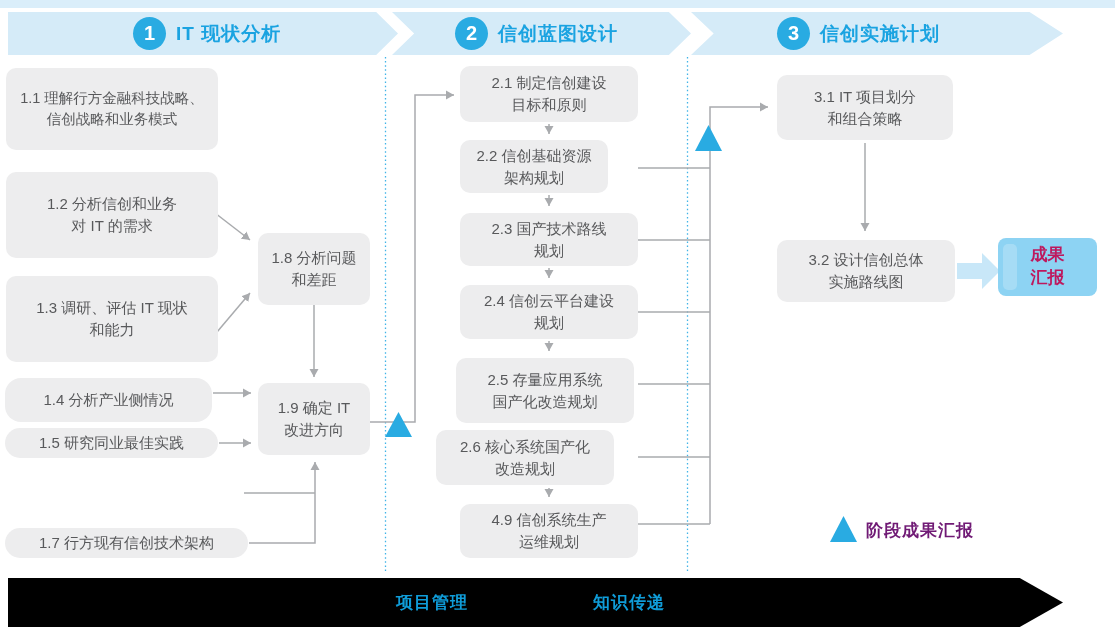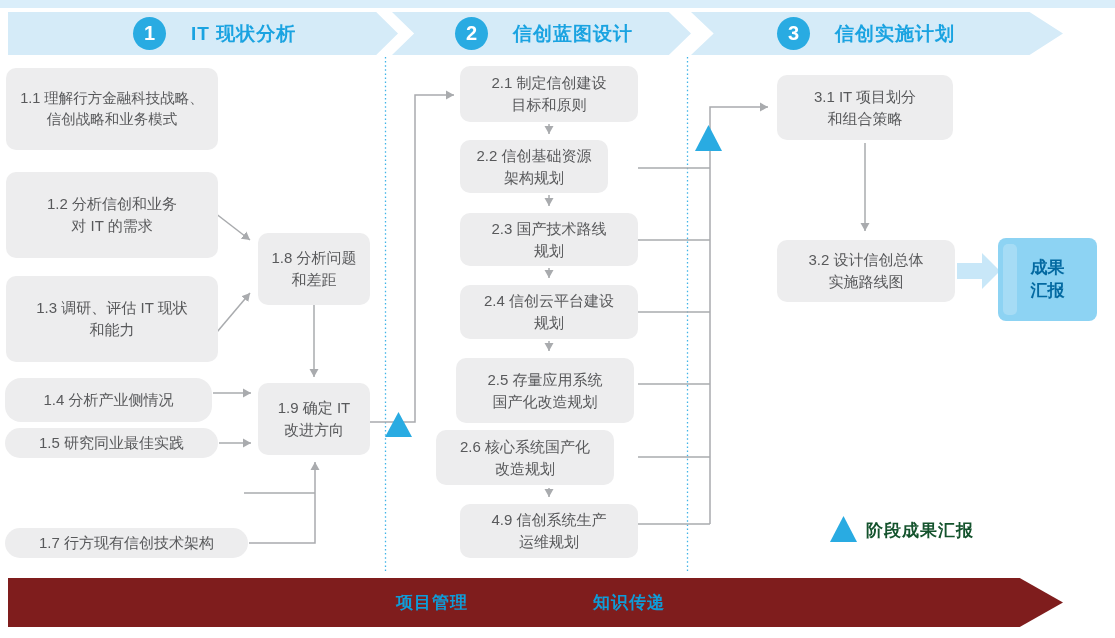--- a/index.html
+++ b/index.html
@@ -11,49 +11,49 @@
 
   
   .seg { position:absolute; top:12px; height:43px; background:#d5ebf8; display:flex; align-items:center; }
   .seg1 { left:8px;  width:390px; clip-path:polygon(0 0,94.4% 0,100% 50%,94.4% 100%,0 100%); padding-left:125px; box-sizing:border-box; }
   .seg2 { left:392px; width:299px; clip-path:polygon(0 0,92.6% 0,100% 50%,92.6% 100%,0 100%,7.4% 50%); padding-left:63px; box-sizing:border-box; }
   .seg3 { left:691px; width:372px; clip-path:polygon(0 0,91% 0,100% 50%,91% 100%,0 100%,6.1% 50%); padding-left:86px; box-sizing:border-box; }
   .numcircle {
     width:33px; height:33px; border-radius:50%; background:#29abe2; color:#fff;
     font-size:20px; font-weight:bold; display:flex; align-items:center; justify-content:center; flex:0 0 auto;
   }
-  .segtitle { margin-left:25px; font-size:19px; font-weight:bold; color:#1aa3e1; letter-spacing:1px; white-space:nowrap; }
+  .segtitle { margin-left:10px; font-size:19px; font-weight:bold; color:#1aa3e1; letter-spacing:1px; white-space:nowrap; }
 
   
   .bottomseg {
-    position:absolute; left:8px; top:578px; width:1055px; height:49px; background:#7f1d1d;
+    position:absolute; left:8px; top:578px; width:1055px; height:49px; background:#000000;
     clip-path:polygon(0 0,95.9% 0,100% 50%,95.9% 100%,0 100%);
   }
   .bottomlabel { position:absolute; top:0; line-height:49px; font-size:17px; font-weight:bold; color:#0f9cd8; letter-spacing:1px; white-space:nowrap; }
 
   
   .node {
     position:absolute; background:#ededee; color:#58595b; border-radius:10px;
     font-size:15px; line-height:1.45; display:flex; align-items:center; justify-content:center;
     text-align:center; white-space:pre-line; box-sizing:border-box; padding:2px 4px; z-index:2;
   }
   .pill { border-radius:16px; font-size:15px; }
 
   .svglayer { position:absolute; left:0; top:0; z-index:1; }
 
   .resultbox {
-    position:absolute; left:998px; top:238px; width:99px; height:83px; background:#8dd3f3;
-    border-radius:8px; color:#0369a1; font-size:17px; font-weight:bold; line-height:1.35;
+    position:absolute; left:998px; top:238px; width:99px; height:58px; background:#8dd3f3;
+    border-radius:8px; color:#be185d; font-size:17px; font-weight:bold; line-height:1.35;
     display:flex; align-items:center; justify-content:center; text-align:center; white-space:pre-line; z-index:2;
   }
   .resultstrip { position:absolute; left:5px; top:6px; bottom:6px; width:14px; background:#a6dcf5; border-radius:5px; }
   .resulttext { position:relative; }
 
   .legendlabel {
-    position:absolute; left:866px; top:519px; font-size:17px; font-weight:bold; color:#14532d; letter-spacing:1px; white-space:nowrap; z-index:2;
+    position:absolute; left:866px; top:519px; font-size:17px; font-weight:bold; color:#701a75; letter-spacing:1px; white-space:nowrap; z-index:2;
   }
 </style>
 </head>
 <body>
 
 <div class="stage">
 
   <div class="topstrip"></div>
 
   <div class="seg seg1">

